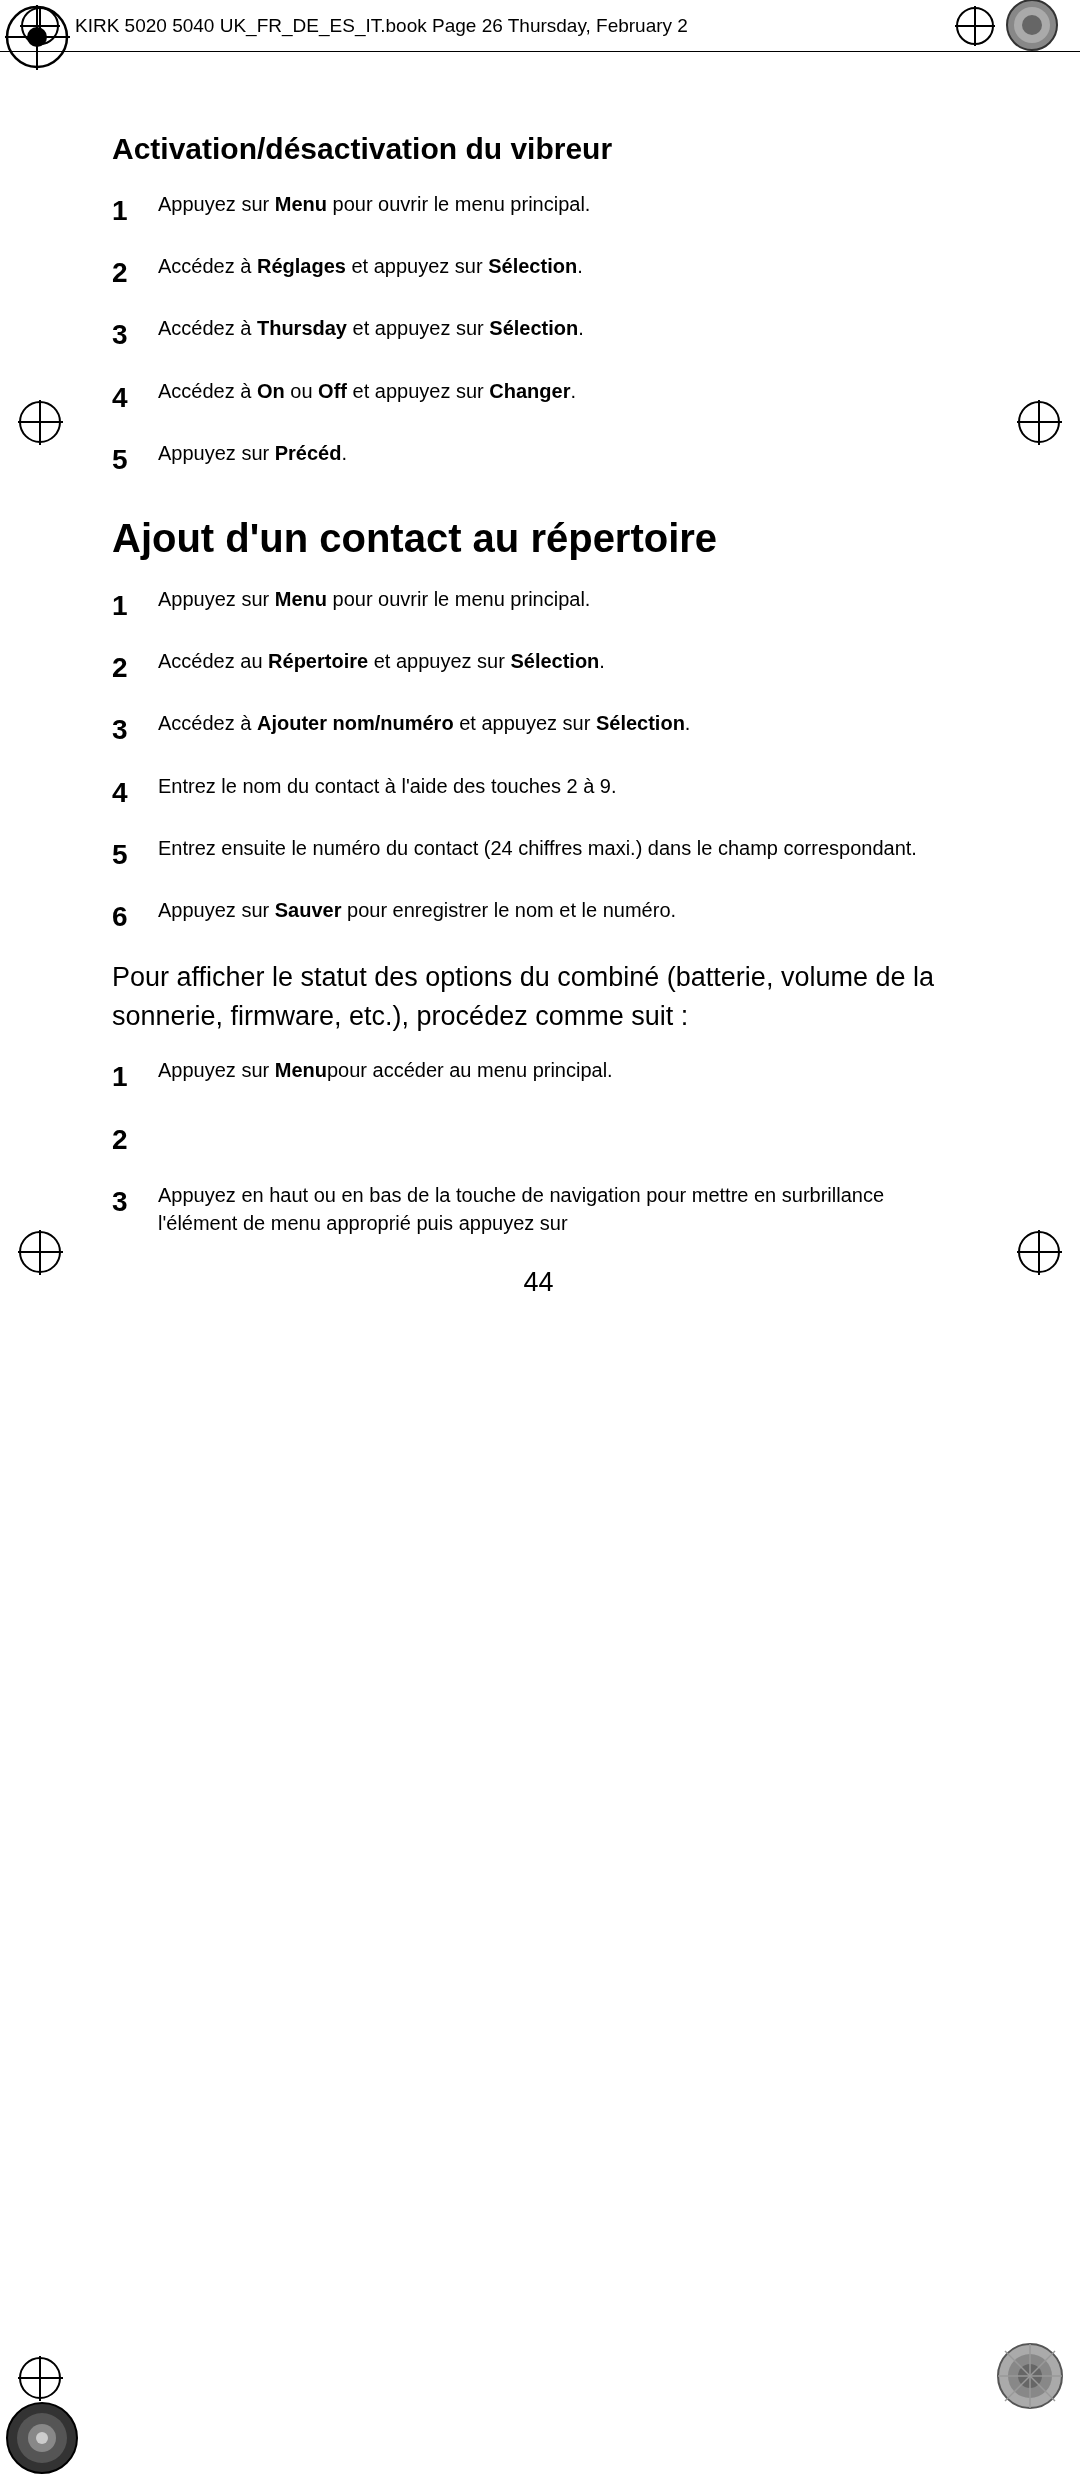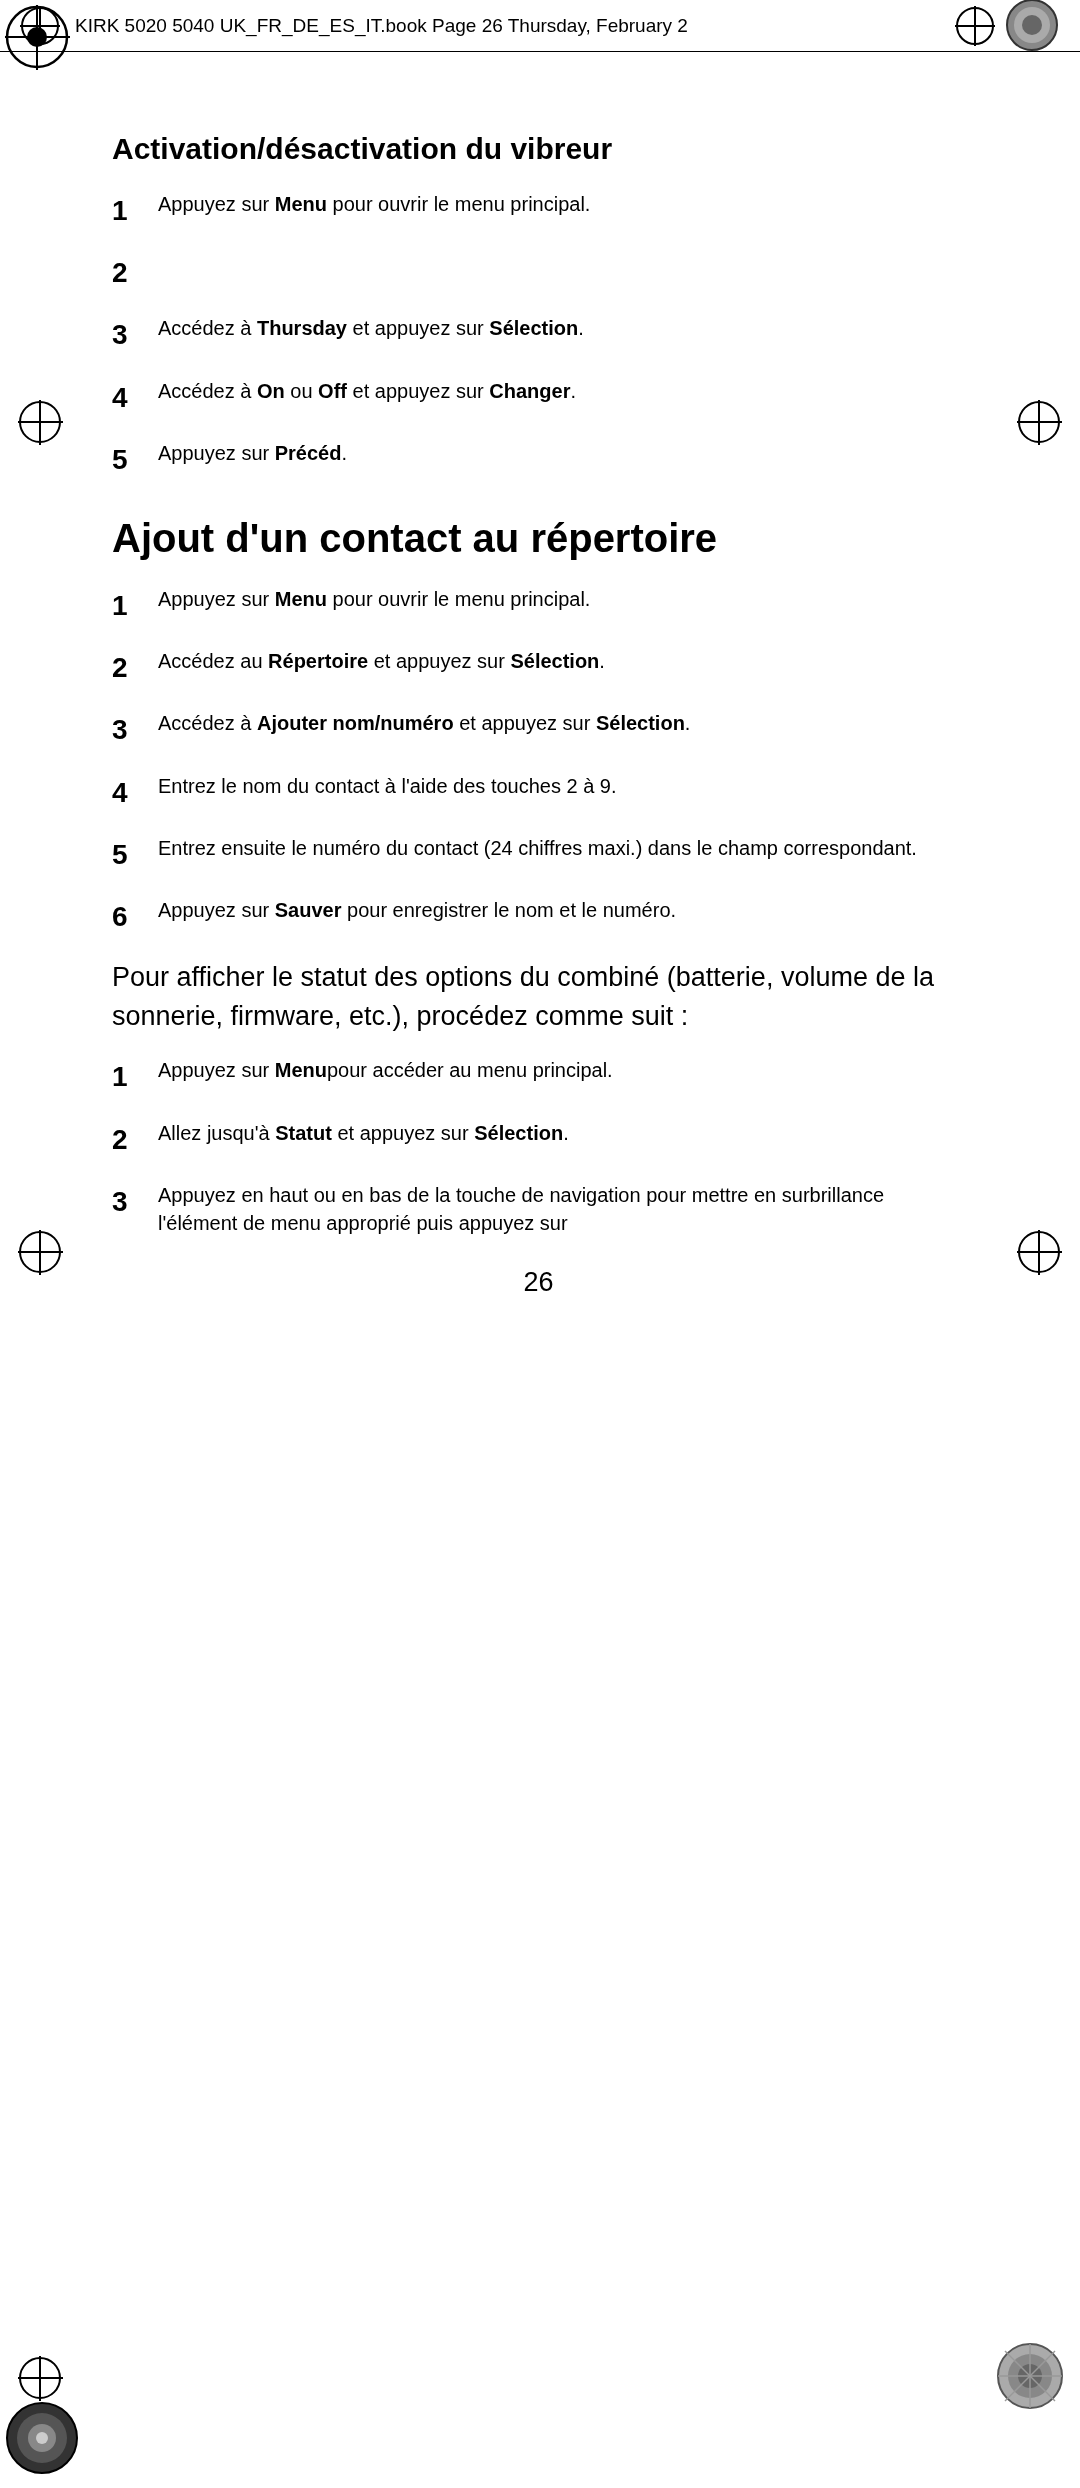--- a/index.html
+++ b/index.html
@@ -181,20 +181,23 @@
 
     <ol class="numbered-list">
       <li>
         <span class="list-number">1</span>
         <span class="list-content">
           Appuyez sur <span class="bold-text">Menu</span> pour ouvrir le menu principal.
         </span>
       </li>
       <li>
         <span class="list-number">2</span>
+        <span class="list-content">
+          Accédez à <span class="bold-text">Réglages</span> et appuyez sur <span class="bold-text">Sélection</span>.
+        </span>
       </li>
       <li>
         <span class="list-number">3</span>
         <span class="list-content">
           Accédez à <span class="bold-text">Thursday</span> et appuyez sur <span class="bold-text">Sélection</span>.
         </span>
       </li>
       <li>
         <span class="list-number">4</span>
         <span class="list-content">
@@ -255,33 +258,30 @@
 
     <ol class="numbered-list">
       <li>
         <span class="list-number">1</span>
         <span class="list-content">
           Appuyez sur <span class="bold-text">Menu</span>pour accéder au menu principal.
         </span>
       </li>
       <li>
         <span class="list-number">2</span>
-        <span class="list-content">
-          Allez jusqu'à <span class="bold-text">Statut</span> et appuyez sur <span class="bold-text">Sélection</span>.
-        </span>
       </li>
       <li>
         <span class="list-number">3</span>
         <span class="list-content">
           Appuyez en haut ou en bas de la touche de navigation pour mettre en surbrillance l'élément de menu approprié puis appuyez sur
         </span>
       </li>
     </ol>
 
-    <div class="page-number">26</div>
+    <div class="page-number">44</div>
 
   </div>
 
   <div style="position: absolute; bottom: 80px; left: 18px;">
     <svg width="45" height="45" viewBox="0 0 45 45">
       <circle cx="22" cy="22" r="20" fill="none" stroke="#000" stroke-width="2"></circle>
       <line x1="0" y1="22" x2="45" y2="22" stroke="#000" stroke-width="2"></line>
       <line x1="22" y1="0" x2="22" y2="45" stroke="#000" stroke-width="2"></line>
     </svg>
   </div>

